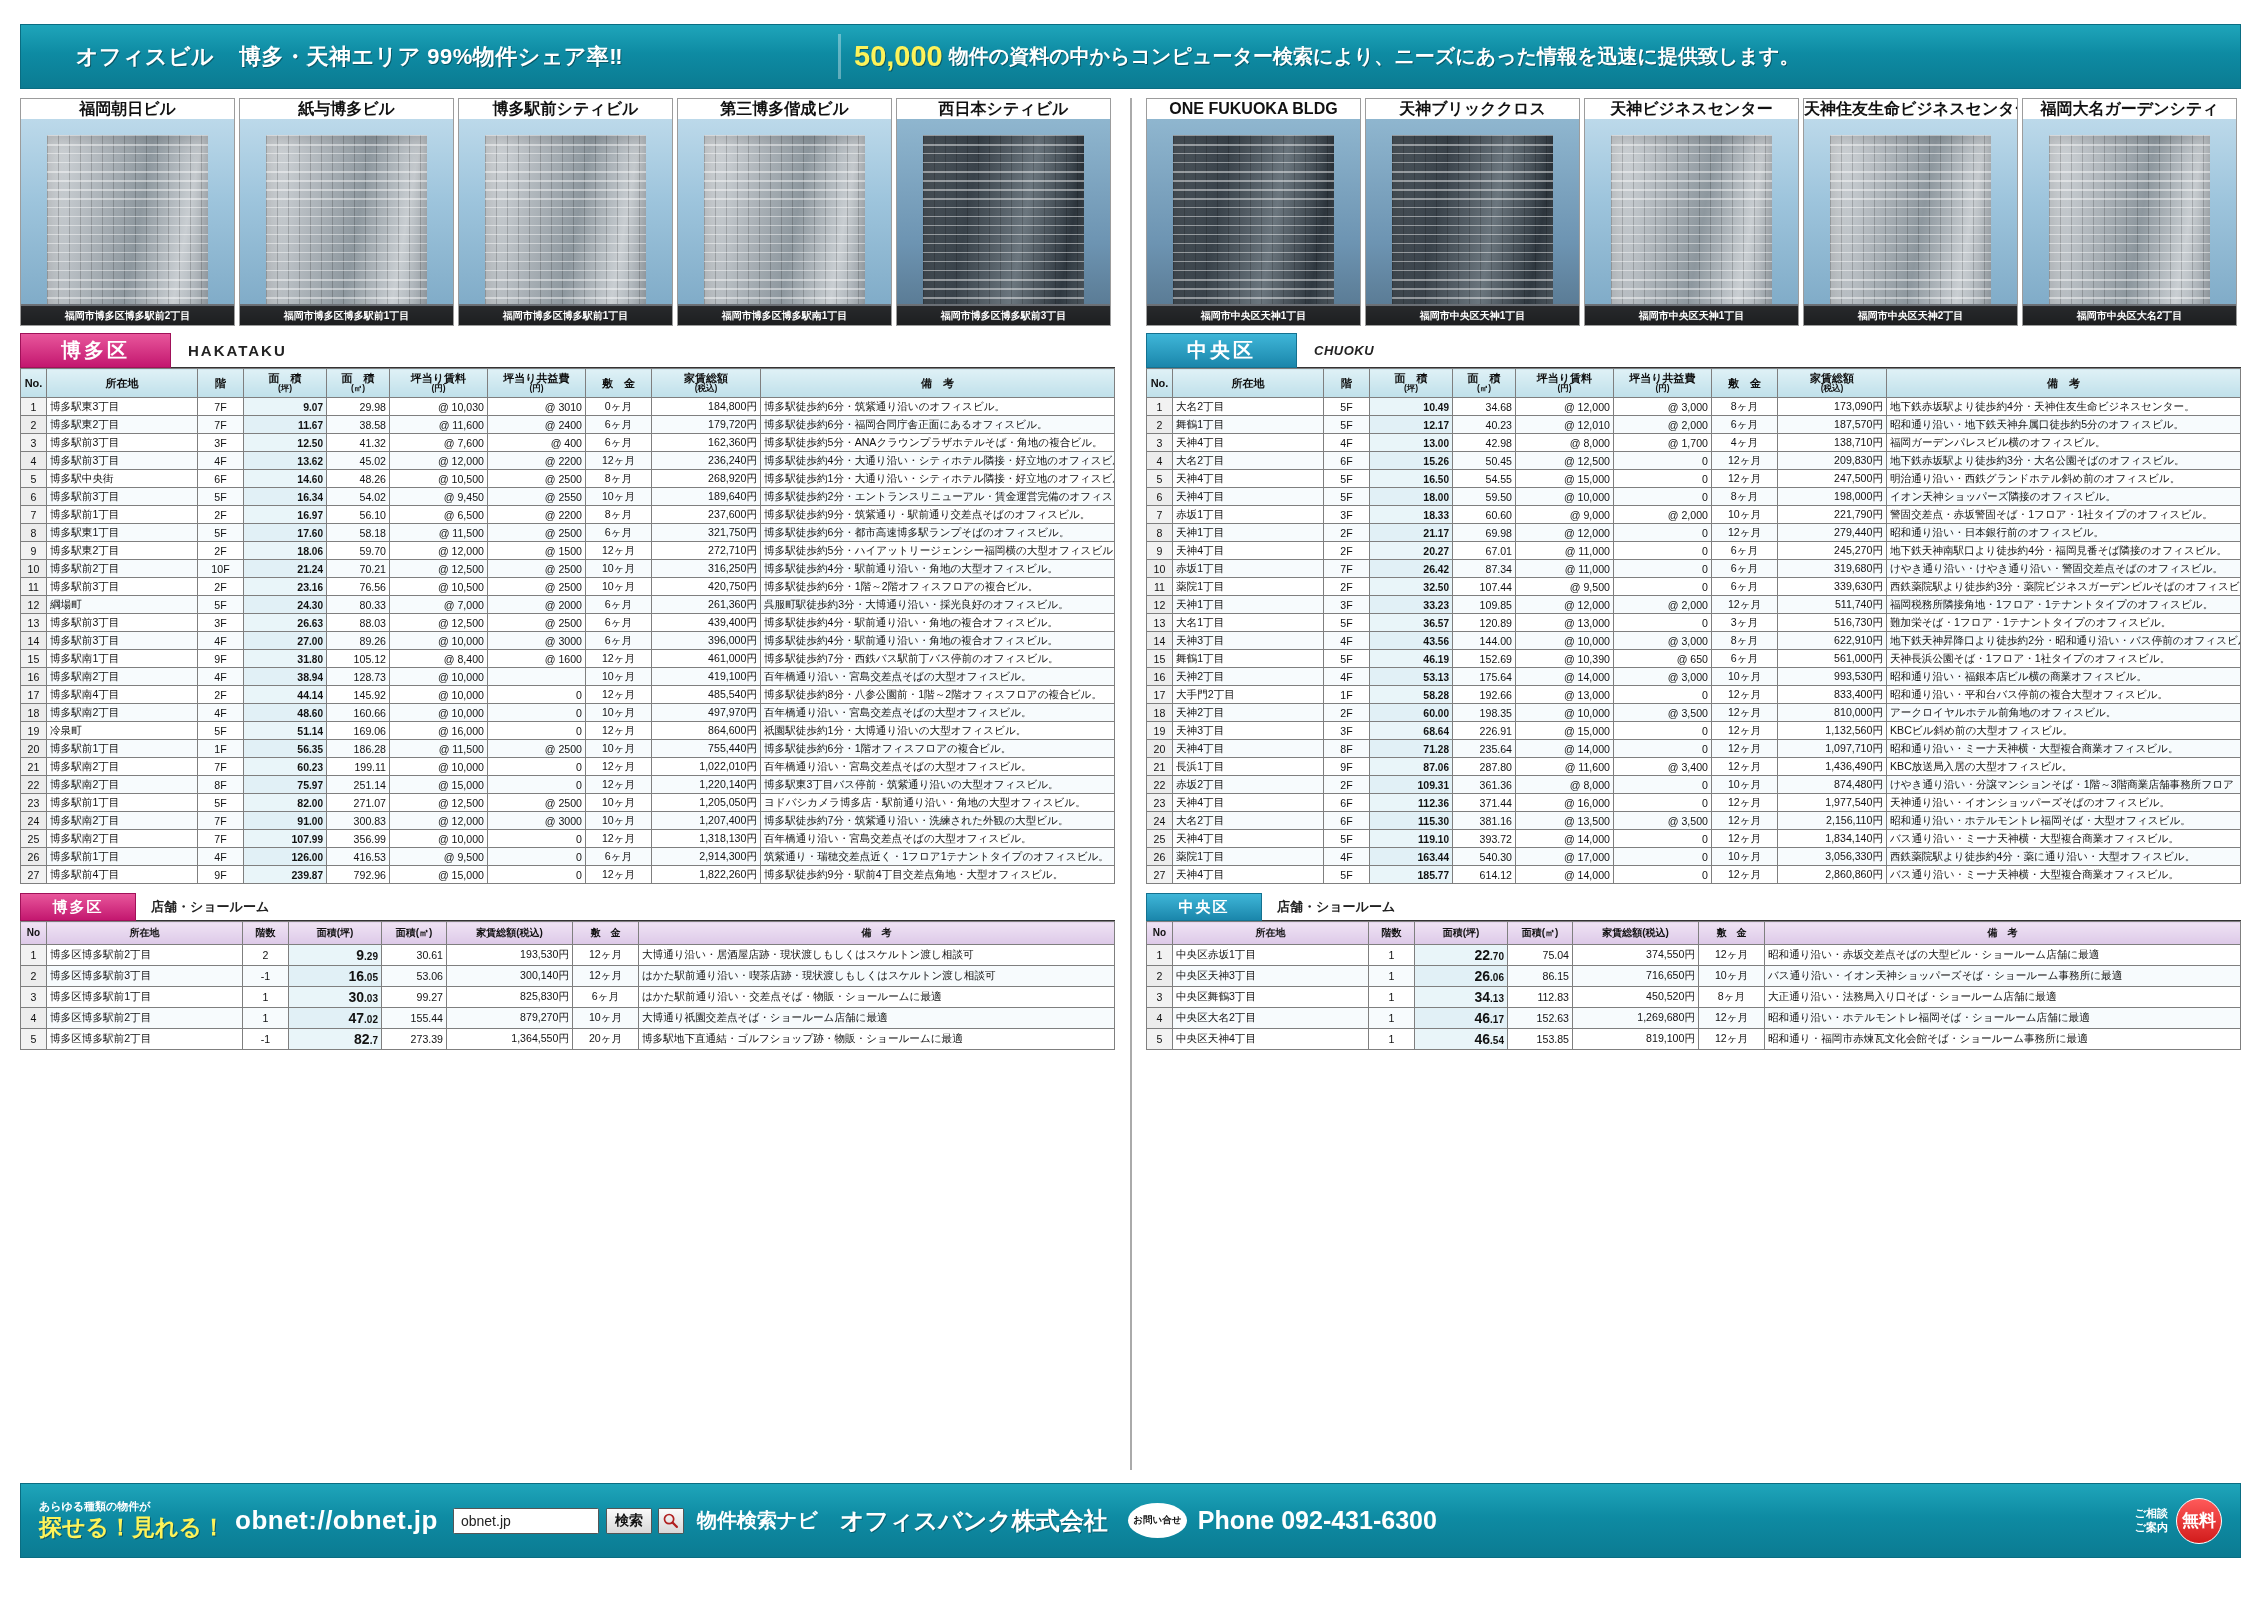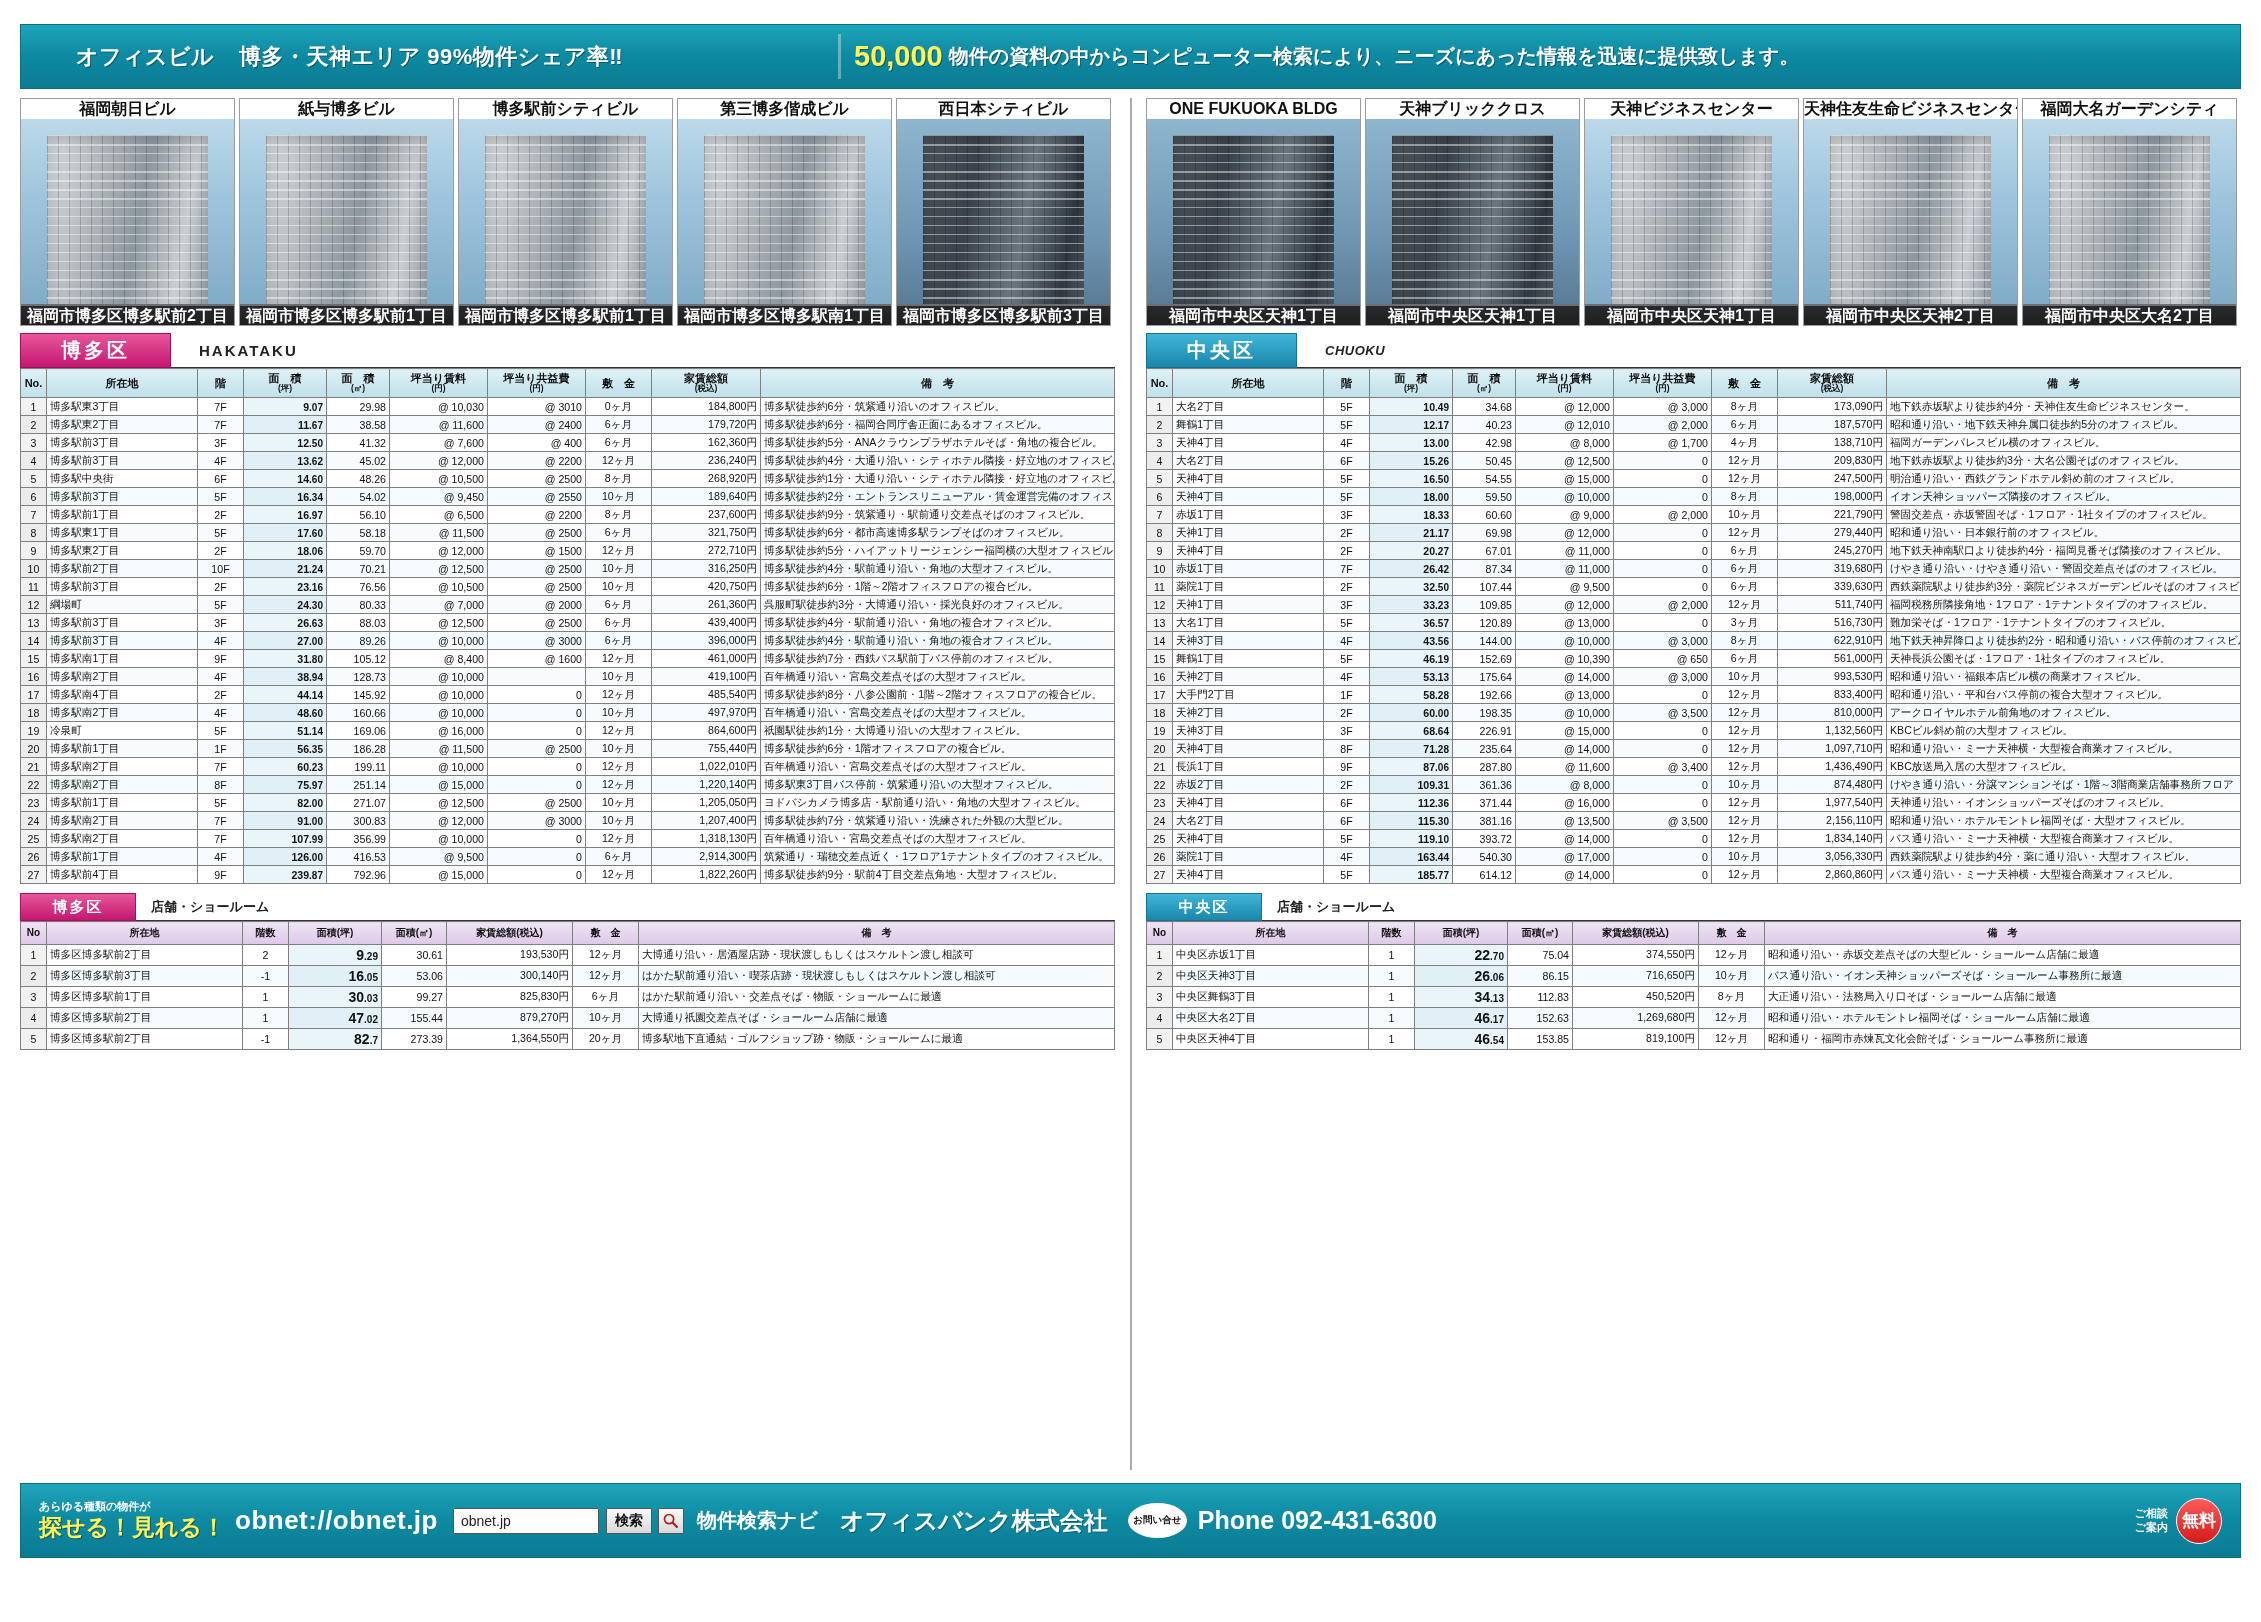--- a/index.html
+++ b/index.html
@@ -68,37 +68,37 @@
       repeating-linear-gradient(to right, rgba(0,0,0,.18) 0 1px, rgba(0,0,0,0) 1px 11px);
   }
   .photo .img .ground {
     position:absolute; left:0; right:0; bottom:0; height:21px;
     background:linear-gradient(to bottom,#6c7076,#4d5156);
   }
   .photo.dark .img { background:linear-gradient(to bottom,#8fb6cf 0%,#6d94b2 60%,#55748c 100%); }
   .photo.dark .img .bldg { background:linear-gradient(100deg,#4d565d 0%,#39424a 30%,#6b767e 60%,#2f3840 85%,#59646c 100%); }
   .photo .cap-bot {
     height:19px; line-height:19px; text-align:center;
-    font-size:16px; font-weight:bold; color:#fff;
+    font-size:10px; font-weight:bold; color:#fff;
     background:rgba(0,0,0,.62);
     position:absolute; left:0; right:0; bottom:0;
     white-space:nowrap; overflow:hidden;
   }
 
   
   .wardbar { display:flex; align-items:stretch; height:35px; margin-top:7px; }
   .wardbar .tag {
     width:151px; background:linear-gradient(to bottom,#e8569b,#c3176f);
     color:#fff; font-size:20px; font-weight:bold;
     display:flex; align-items:center; justify-content:center; letter-spacing:3px;
     border:1px solid #a01159;
   }
   .wardbar.blue .tag { background:linear-gradient(to bottom,#3fb6d8,#1a86ab); border-color:#14718f; }
   .wardbar .romaji {
-    flex:1 1 auto; display:flex; align-items:center; padding-left:28px;
+    flex:1 1 auto; display:flex; align-items:center; padding-left:17px;
     font-size:15px; font-weight:bold; color:#222; border-bottom:1.5px solid #333;
     letter-spacing:2px;
   }
   .wardbar .romaji.small { font-size:13px; letter-spacing:0.5px;font-style:italic; }
 
   
   table.grid { width:100%; border-collapse:collapse; table-layout:fixed; }
   table.grid th, table.grid td {
     border:0.5px solid #7f7f7f; padding:0 3px; height:18px;
     font-size:10.6px; color:#111; white-space:nowrap; overflow:hidden;

